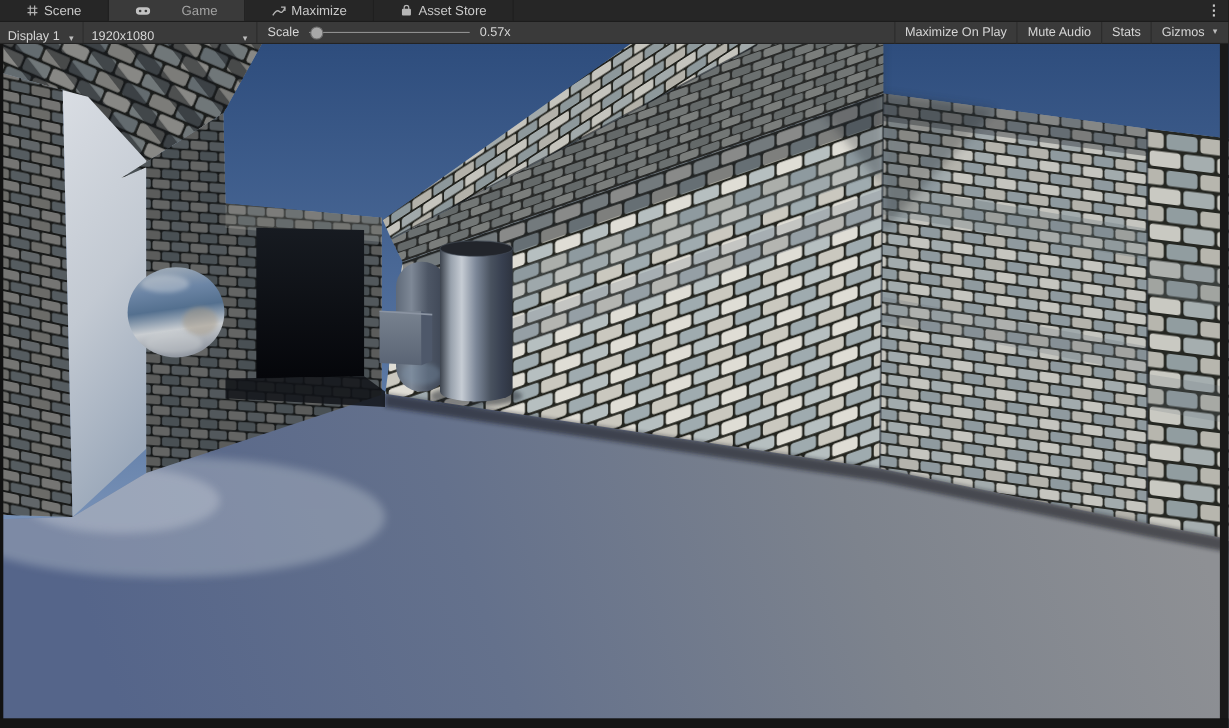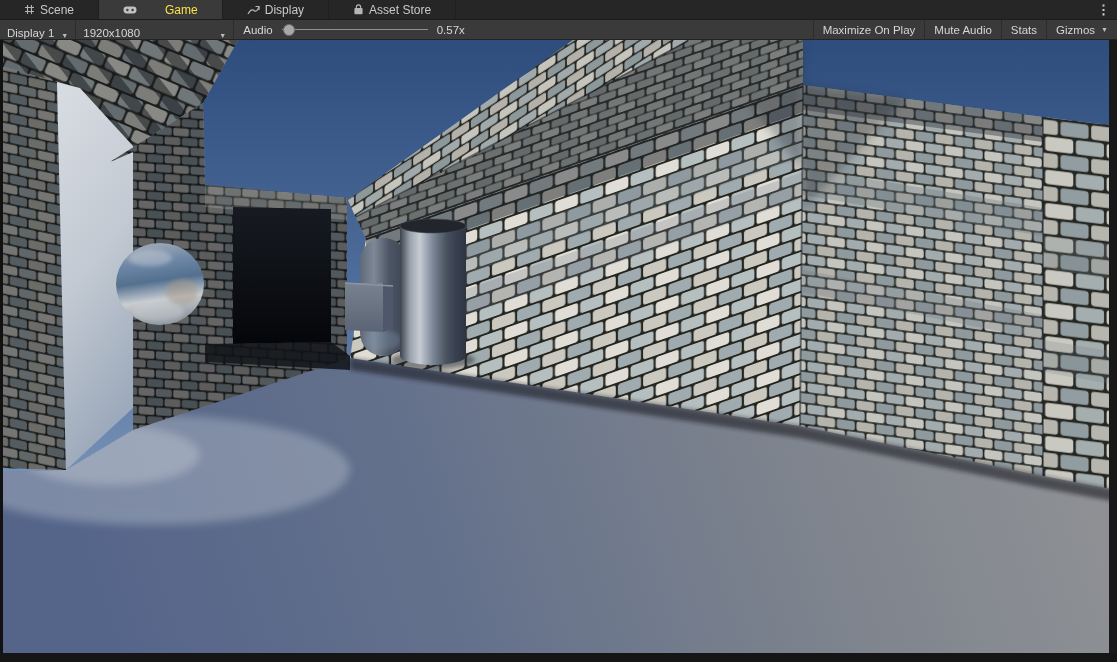--- a/index.html
+++ b/index.html
@@ -2,21 +2,21 @@
 <html><head>
 <meta charset="utf-8">
 <style>
   html,body{margin:0;padding:0;background:#181818;}
   body{width:1117px;height:662px;overflow:hidden;font-family:"Liberation Sans",sans-serif;
        -webkit-font-smoothing:antialiased;}
   
   .tabbar{height:20px;background:#262626;display:flex;align-items:stretch;
           font-size:12px;color:#c9c9c9;position:relative;border-bottom:1px solid #1c1c1c;box-sizing:border-box;}
   .tab{display:flex;align-items:center;gap:5px;padding:0 24px;border-right:1px solid #1f1f1f;cursor:default;}
-  .tab.active{background:#3a3a3a;color:#fde047;gap:28px;}
+  .tab.active{background:#3a3a3a;color:#a3a3a3;gap:28px;}
   .tab .ticon{display:flex;align-items:center;}
   .kebab{margin-left:auto;display:flex;align-items:center;padding:0 7px;color:#cccccc;
          font-size:13px;font-weight:bold;}
   
   .toolbar{height:20px;background:#3a3a3a;display:flex;align-items:center;font-size:11.5px;
            color:#d6d6d6;border-bottom:1px solid #232323;box-sizing:border-box;}
   .tb-dd{display:flex;align-items:flex-end;gap:7px;padding:0 7px;height:100%;
          border-right:1px solid #2c2c2c;box-sizing:border-box;}
   .tb-dd.res{width:158px;justify-content:space-between;}
   .arrow{font-size:7px;color:#bdbdbd;line-height:1;}
@@ -54,21 +54,21 @@
     </span>
     <span>Game</span>
   </div>
   <div class="tab">
     <span class="ticon">
       <svg width="13" height="10" viewBox="0 0 13 10">
           <path d="M1 9 Q4.5 3 7 5.5 T12 2" stroke="#b5b5b5" stroke-width="1.2" fill="none"></path>
           <path d="M8.5 1.5h3.5v3.5" stroke="#b5b5b5" stroke-width="1.2" fill="none"></path>
         </svg>
     </span>
-    <span>Display</span>
+    <span>Maximize</span>
   </div>
   <div class="tab">
     <span class="ticon">
       <svg width="11" height="11" viewBox="0 0 11 11">
           <path d="M3.4 4.2V3a2.1 2.1 0 0 1 4.2 0v1.2" stroke="#b5b5b5" stroke-width="1.1" fill="none"></path>
           <rect x="1.4" y="4" width="8.2" height="6.2" rx="1" fill="#b5b5b5"></rect>
         </svg>
     </span>
     <span>Asset Store</span>
   </div>
@@ -78,21 +78,21 @@
 <div class="toolbar">
   <div class="tb-dd">
     <span>Display 1</span>
     <span class="arrow">▼</span>
   </div>
   <div class="tb-dd res">
     <span>1920x1080</span>
     <span class="arrow">▼</span>
   </div>
   <div class="scale-group">
-    <span>Audio</span>
+    <span>Scale</span>
     <span class="slider">
       <span class="track"></span>
       <span class="knob"></span>
     </span>
     <span>0.57x</span>
   </div>
   <div class="spacer"></div>
   <div class="tb-btn">
     <span>Maximize On Play</span>
   </div>

